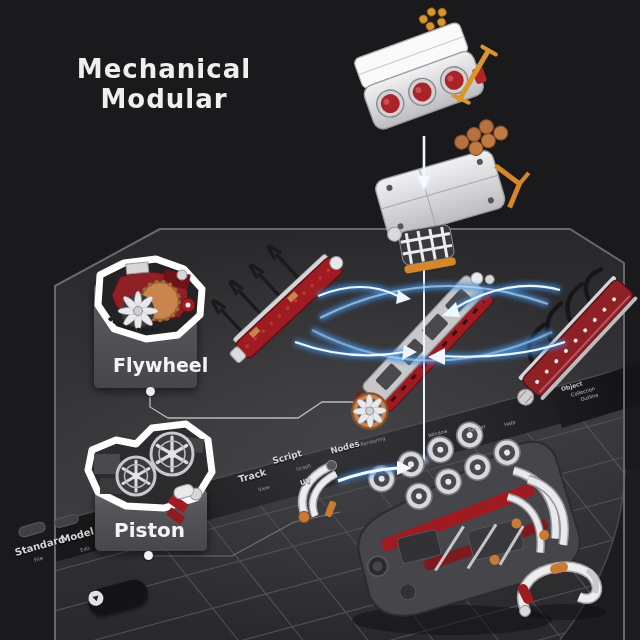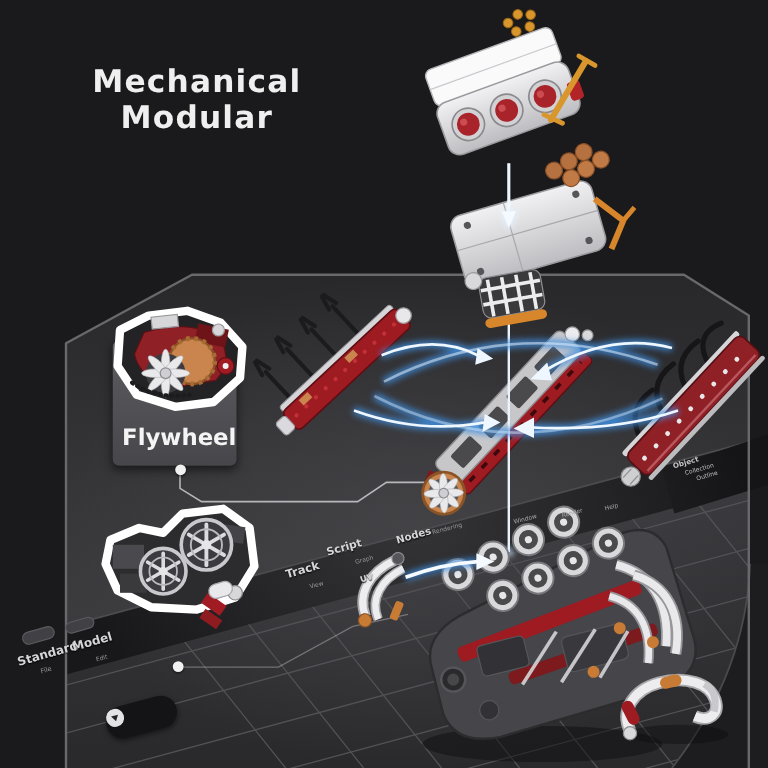--- a/index.html
+++ b/index.html
@@ -9,23 +9,23 @@
   #art{z-index:1;}
   #stickers{z-index:4;}
   .title{position:absolute;left:14px;top:54px;width:300px;z-index:5;
          text-align:center;color:#efefef;font-weight:700;
          font-family:"DejaVu Sans",sans-serif;}
   .title .l1{font-size:26px;letter-spacing:1px;}
   .title .l2{font-size:25px;margin-top:17px;letter-spacing:1px;}
   .callout-card{position:absolute;z-index:3;border-radius:5px;
          background:linear-gradient(180deg,#69696d 0%,#55555a 30%,#47474b 100%);
          box-shadow:0 3px 8px rgba(0,0,0,.55);}
-  .callout-label{position:absolute;left:0;right:0;text-align:right;
+  .callout-label{position:absolute;left:0;right:0;text-align:left;
          color:#f4f4f5;font-weight:700;font-size:19px;
-         font-family:"DejaVu Sans",sans-serif;}
+         font-family:"DejaVu Sans",sans-serif;padding-left:19px;}
   .leader-dot{position:absolute;z-index:5;width:9px;height:9px;border-radius:50%;
          background:#f1f1f2;box-shadow:0 1px 2px rgba(0,0,0,.6);}
   .tab{position:absolute;z-index:2;color:#d6d6d9;font-weight:700;white-space:nowrap;
        text-shadow:0 1px 1px rgba(0,0,0,.8);transform:rotate(-16deg);}
   .subtab{position:absolute;z-index:2;color:#97979b;font-weight:400;white-space:nowrap;
        transform:rotate(-15deg);}
   .pillbtn{position:absolute;z-index:2;background:#404045;border:1px solid #5a5a5f;
        border-radius:8px;transform:rotate(-16deg);}
   .outliner{position:absolute;z-index:2;left:552px;top:376px;width:90px;height:52px;
        transform:rotate(-16deg);}
@@ -358,20 +358,23 @@
 
   <div class="title">
     <div class="l1">Mechanical Modular</div>
   </div>
 
   <div class="callout-card" style="left:94px;top:284px;width:103px;height:104px;">
     <div class="callout-label" style="bottom:12px;">Flywheel</div>
   </div>
   <div class="leader-dot" style="left:146px;top:387px;"></div>
 
+  <div class="callout-card" style="left:95px;top:489px;width:112px;height:62px;">
+    <div class="callout-label" style="bottom:9px;font-size:20px;">Piston</div>
+  </div>
   <div class="leader-dot" style="left:144px;top:551px;"></div>
 
   <svg id="stickers" width="640" height="640" viewBox="0 0 640 640">
 
     <g transform="translate(150,303)">
       <path d="M-50,-28 L-26,-40 L6,-44 L34,-34 L52,-14 L50,12 L28,32 L-4,36 L-36,26 L-52,2 Z" fill="#232325" stroke="#ffffff" stroke-width="7" stroke-linejoin="round"></path>
       <path d="M-30,-26 Q10,-38 34,-20 Q44,-2 30,14 L-6,20 Q-34,12 -38,-8 Z" fill="#8e2026" stroke="#5c1116"></path>
       <rect x="8" y="-36" width="26" height="15" fill="#6e1418" transform="rotate(12)"></rect>
       <rect x="-20" y="-41" width="22" height="10" fill="#d7d7da" stroke="#9a9a9e" transform="rotate(-6)"></rect>
       <circle cx="32" cy="-28" r="5" fill="#d7d7da" stroke="#9a9a9e"></circle>

